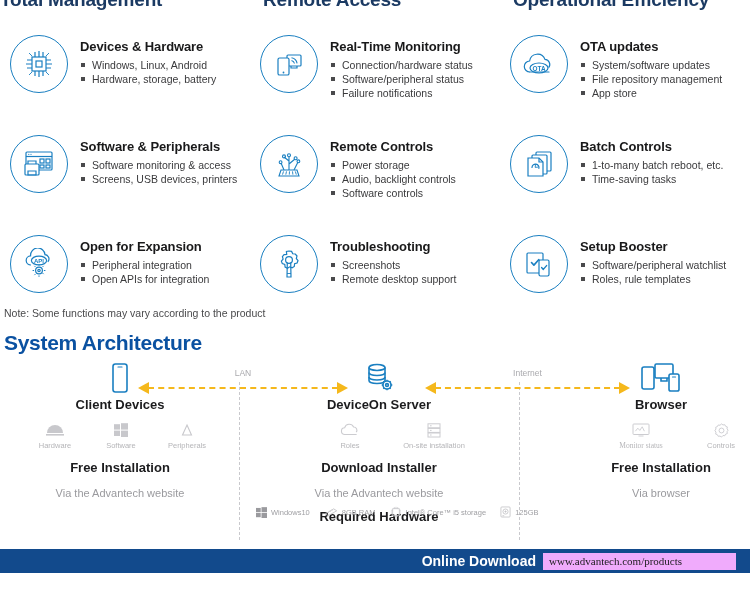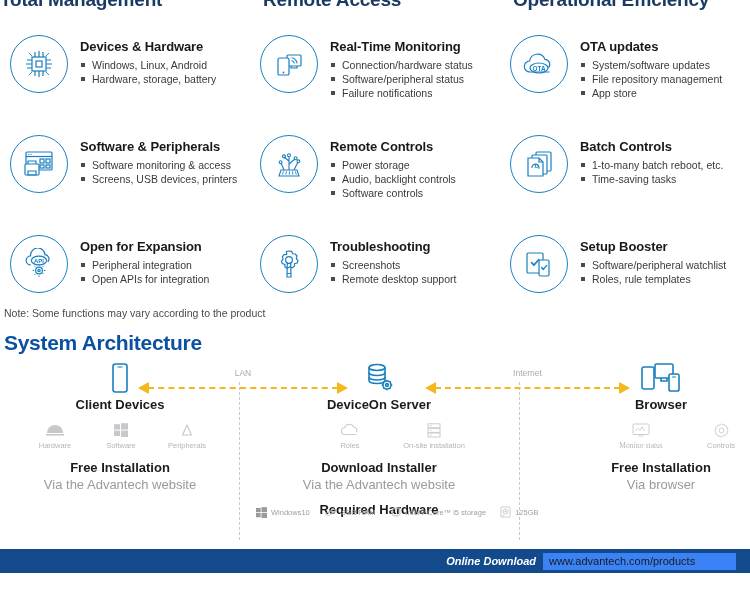--- a/index.html
+++ b/index.html
@@ -78,21 +78,21 @@
 
   .subicons { display: flex; justify-content: flex-end; gap: 0px; margin-top: 10px; }
   .subicon { text-align: center; }
   .subicon .glyph { height: 16px; display:flex; align-items:center; justify-content:center; }
   .subicon .lbl { font-size: 7.5px; color: #b5b5b8; margin-top: 3px; white-space: nowrap; }
 
   .inst-title {
     font-size: 13px; font-weight: bold; color: #1b1b1d;
     margin-top: 10px; white-space: nowrap;
   }
-  .inst-sub { font-size: 13px; color: #9a9a9e; margin-top: 2px; white-space: nowrap; }
+  .inst-sub { font-size: 11px; color: #9a9a9e; margin-top: 12px; white-space: nowrap; }
 
   
   .arrow-wrap { position: absolute; height: 12px; }
   .arrow-line {
     position: absolute; top: 5px; left: 10px; right: 10px;
     border-top: 2.5px dashed #f5b81c;
   }
   .tri { position: absolute; top: 0px; width: 0; height: 0; }
   .tri.left { left: 0; border-top: 6px solid transparent; border-bottom: 6px solid transparent; border-right: 11px solid #f5b81c; }
   .tri.right { right: 0; border-top: 6px solid transparent; border-bottom: 6px solid transparent; border-left: 11px solid #f5b81c; }
@@ -114,27 +114,27 @@
   
   .footer {
     position: absolute; left: 0; top: 549px; width: 750px; height: 24px;
     background: #124a8c;
   }
   .footer-inner {
     position: absolute; right: 14px; top: 0; height: 24px;
     display: flex; align-items: center;
   }
   .dl-label {
-    font-size: 11px; font-weight: bold; color: #ffffff;
-    margin-right: 7px; white-space: nowrap; font-style: italic;
+    font-size: 14px; font-weight: bold; color: #ffffff;
+    margin-right: 7px; white-space: nowrap;
   }
   .dl-url {
-    background: #3b82f6; color: #1b1b1d; font-size: 11px;
+    background: #f0abfc; color: #1b1b1d; font-size: 11px;
     padding: 2px 6px; width: 193px; height: 17px; line-height: 13px;
-    white-space: nowrap; overflow: hidden;
+    white-space: nowrap; overflow: hidden; font-family: Liberation Serif, serif;
   }
 </style>
 </head>
 <body>
 
 <div class="page">
 
   <div class="headers">
     <div class="col">
       <div class="col-title">Total Management</div>

